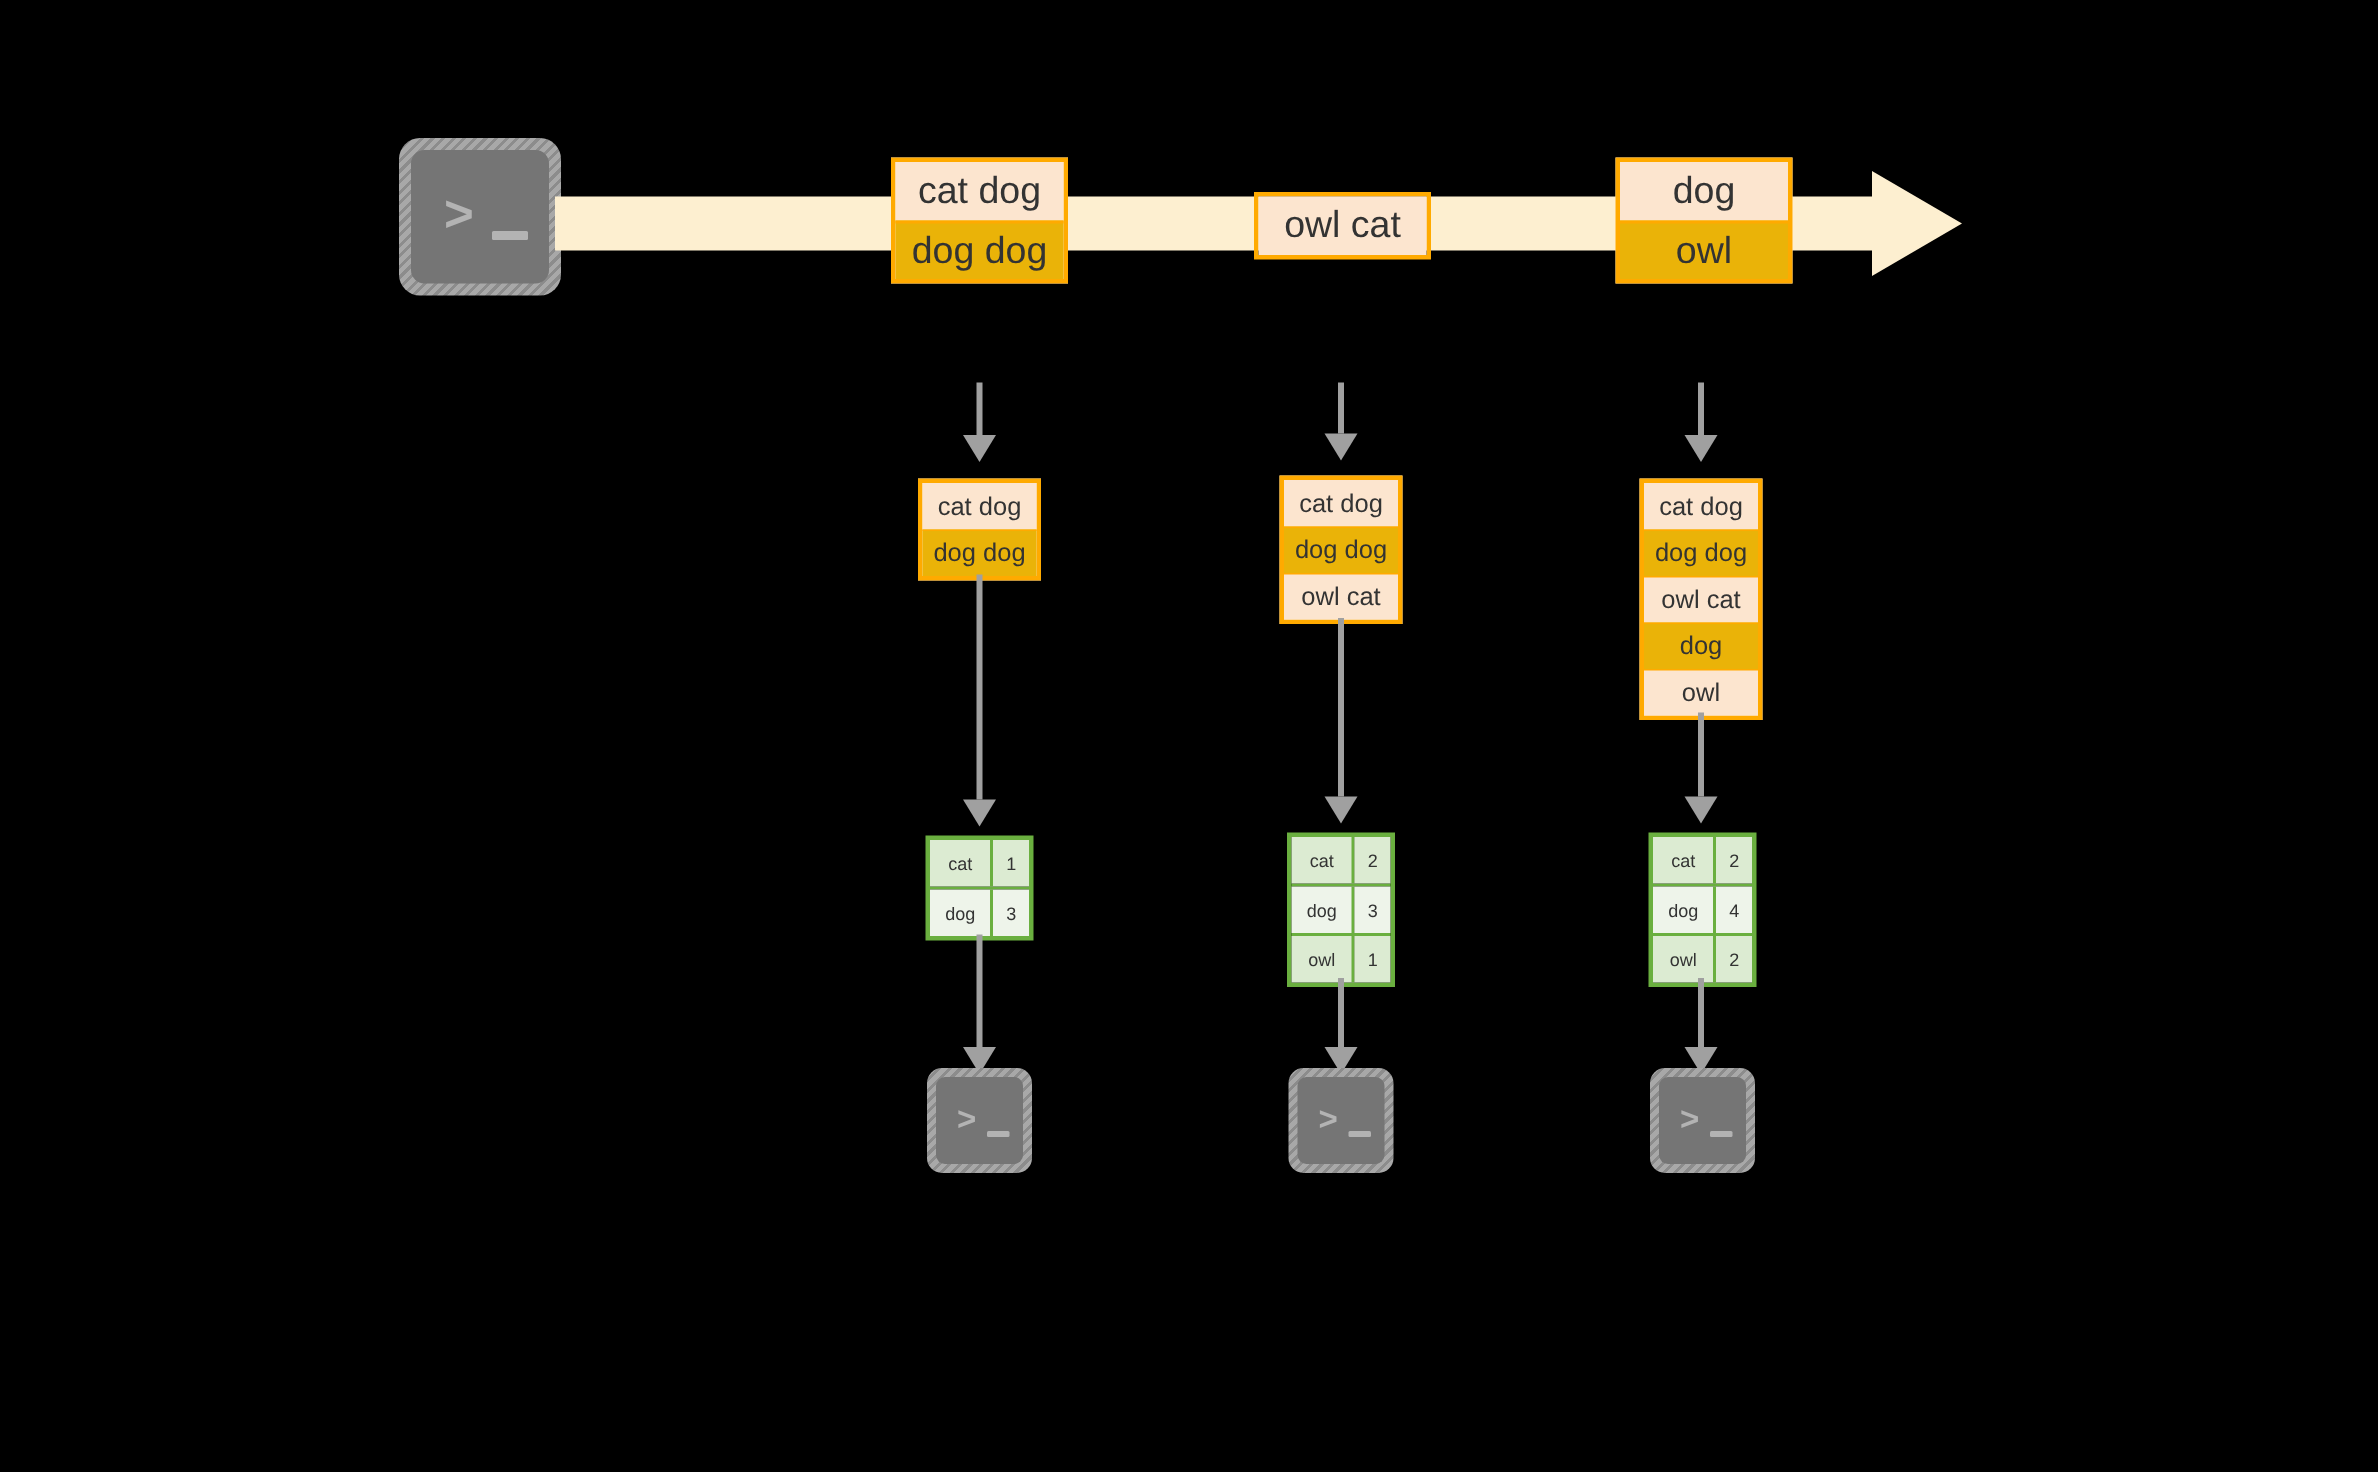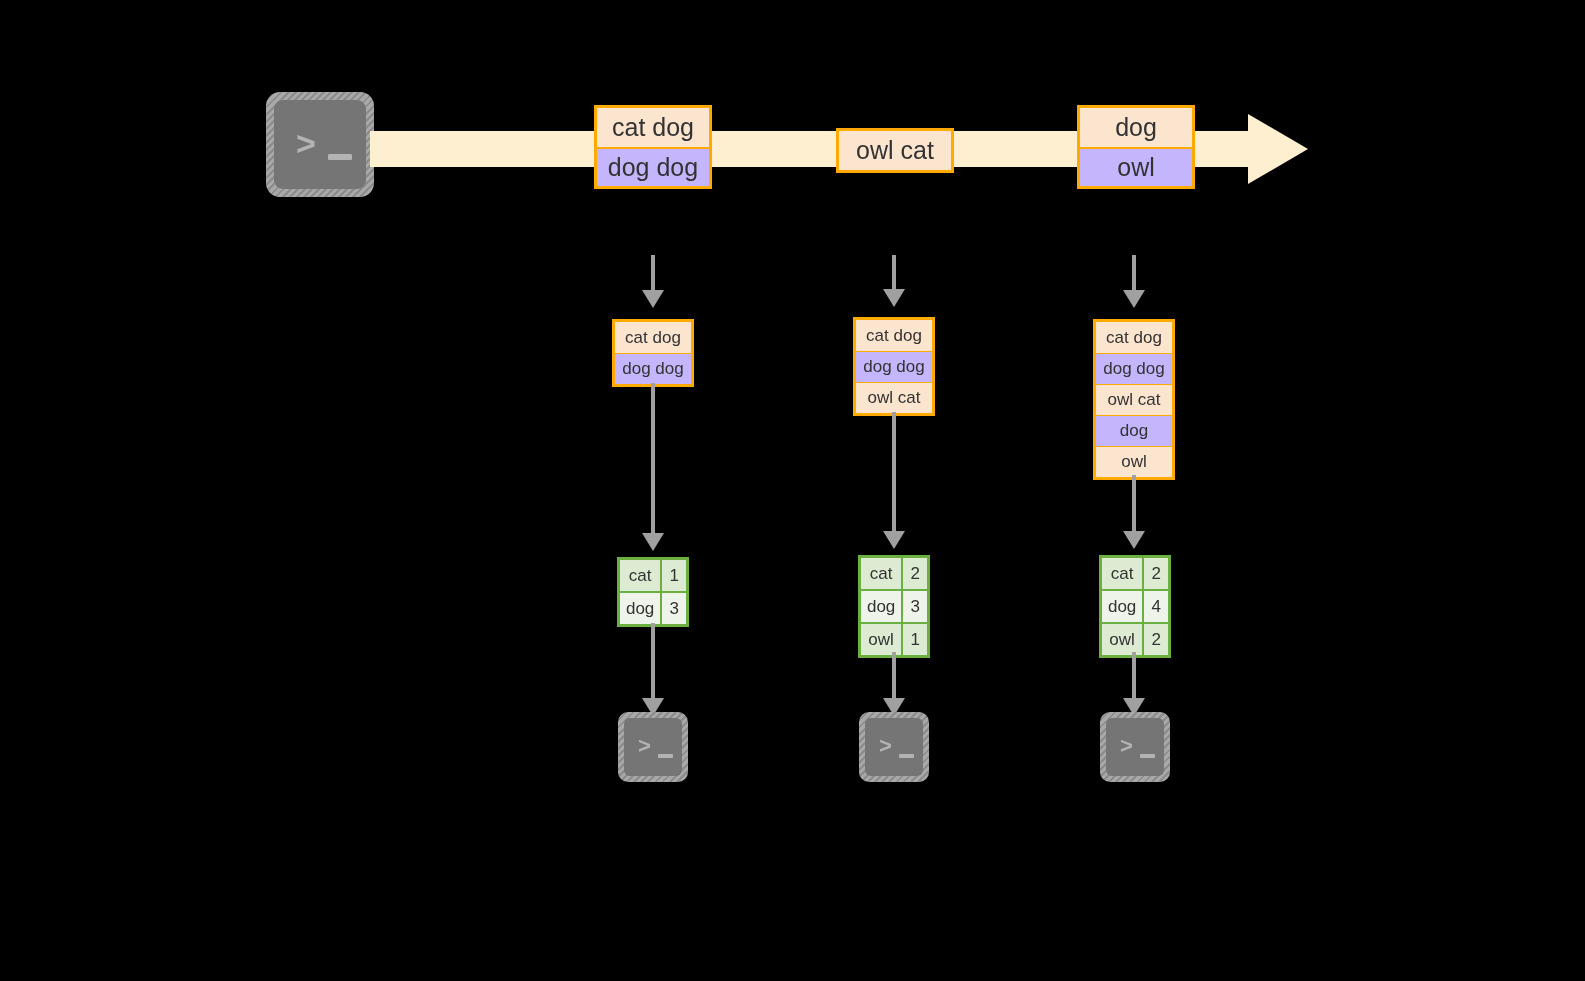--- a/index.html
+++ b/index.html
@@ -86,21 +86,21 @@
     text-align: center;
   }
   .rec .row {
     box-sizing: border-box;
     display: flex;
     align-items: center;
     justify-content: center;
     white-space: nowrap;
   }
   .rec .row.shade { background: #fce5cf; }
-  .rec .row.plain { background: #c4b5fd; }
+  .rec .row.plain { background: #eab308; }
   .rec .row + .row { border-top: 2px solid #ffaa00; }
 
   
   .rec.top { font-size: 25px; }
   .rec.top .row { height: 39px; }
 
   #rec-top-1 { left: 594px; top: 105px; width: 118px; }
   #rec-top-2 { left: 836px; top: 128px; width: 118px; }
   #rec-top-3 { left: 1077px; top: 105px; width: 118px; }
 
@@ -112,21 +112,21 @@
   #rec-col-1 { left: 612px; top: 319px; }
   #rec-col-2 { left: 853px; top: 317px; }
   #rec-col-3 { left: 1093px; top: 319px; }
 
   
   .tbl {
     position: absolute;
     box-sizing: border-box;
     border: 3px solid #6aaf3f;
     color: #333333;
-    font-size: 17px;
+    font-size: 12px;
     width: 72px;
   }
   .tbl .trow { display: flex; height: 31px; }
   .tbl .trow + .trow { border-top: 2px solid #6aaf3f; }
   .tbl .tcell {
     box-sizing: border-box;
     display: flex;
     align-items: center;
     justify-content: center;
   }

